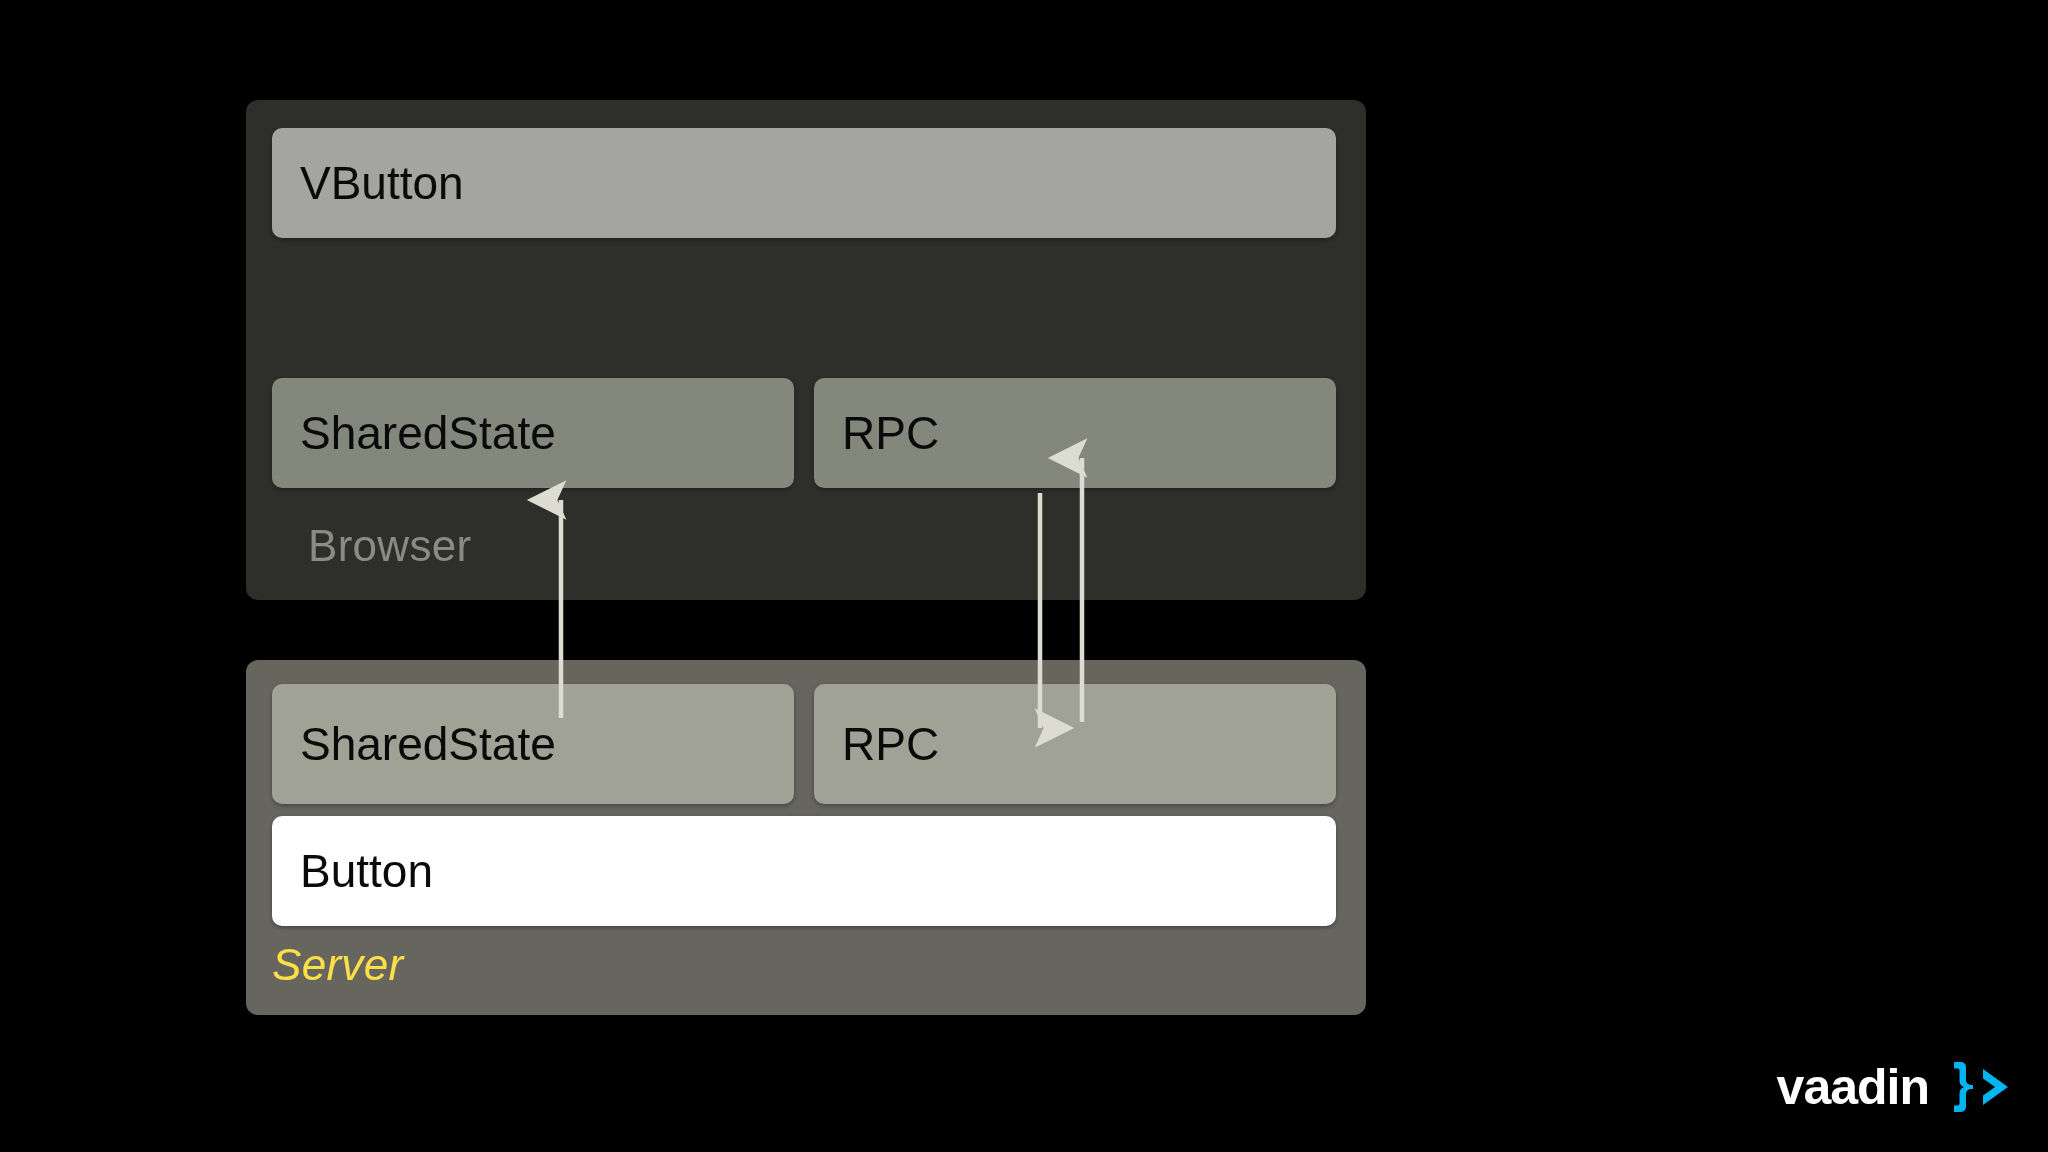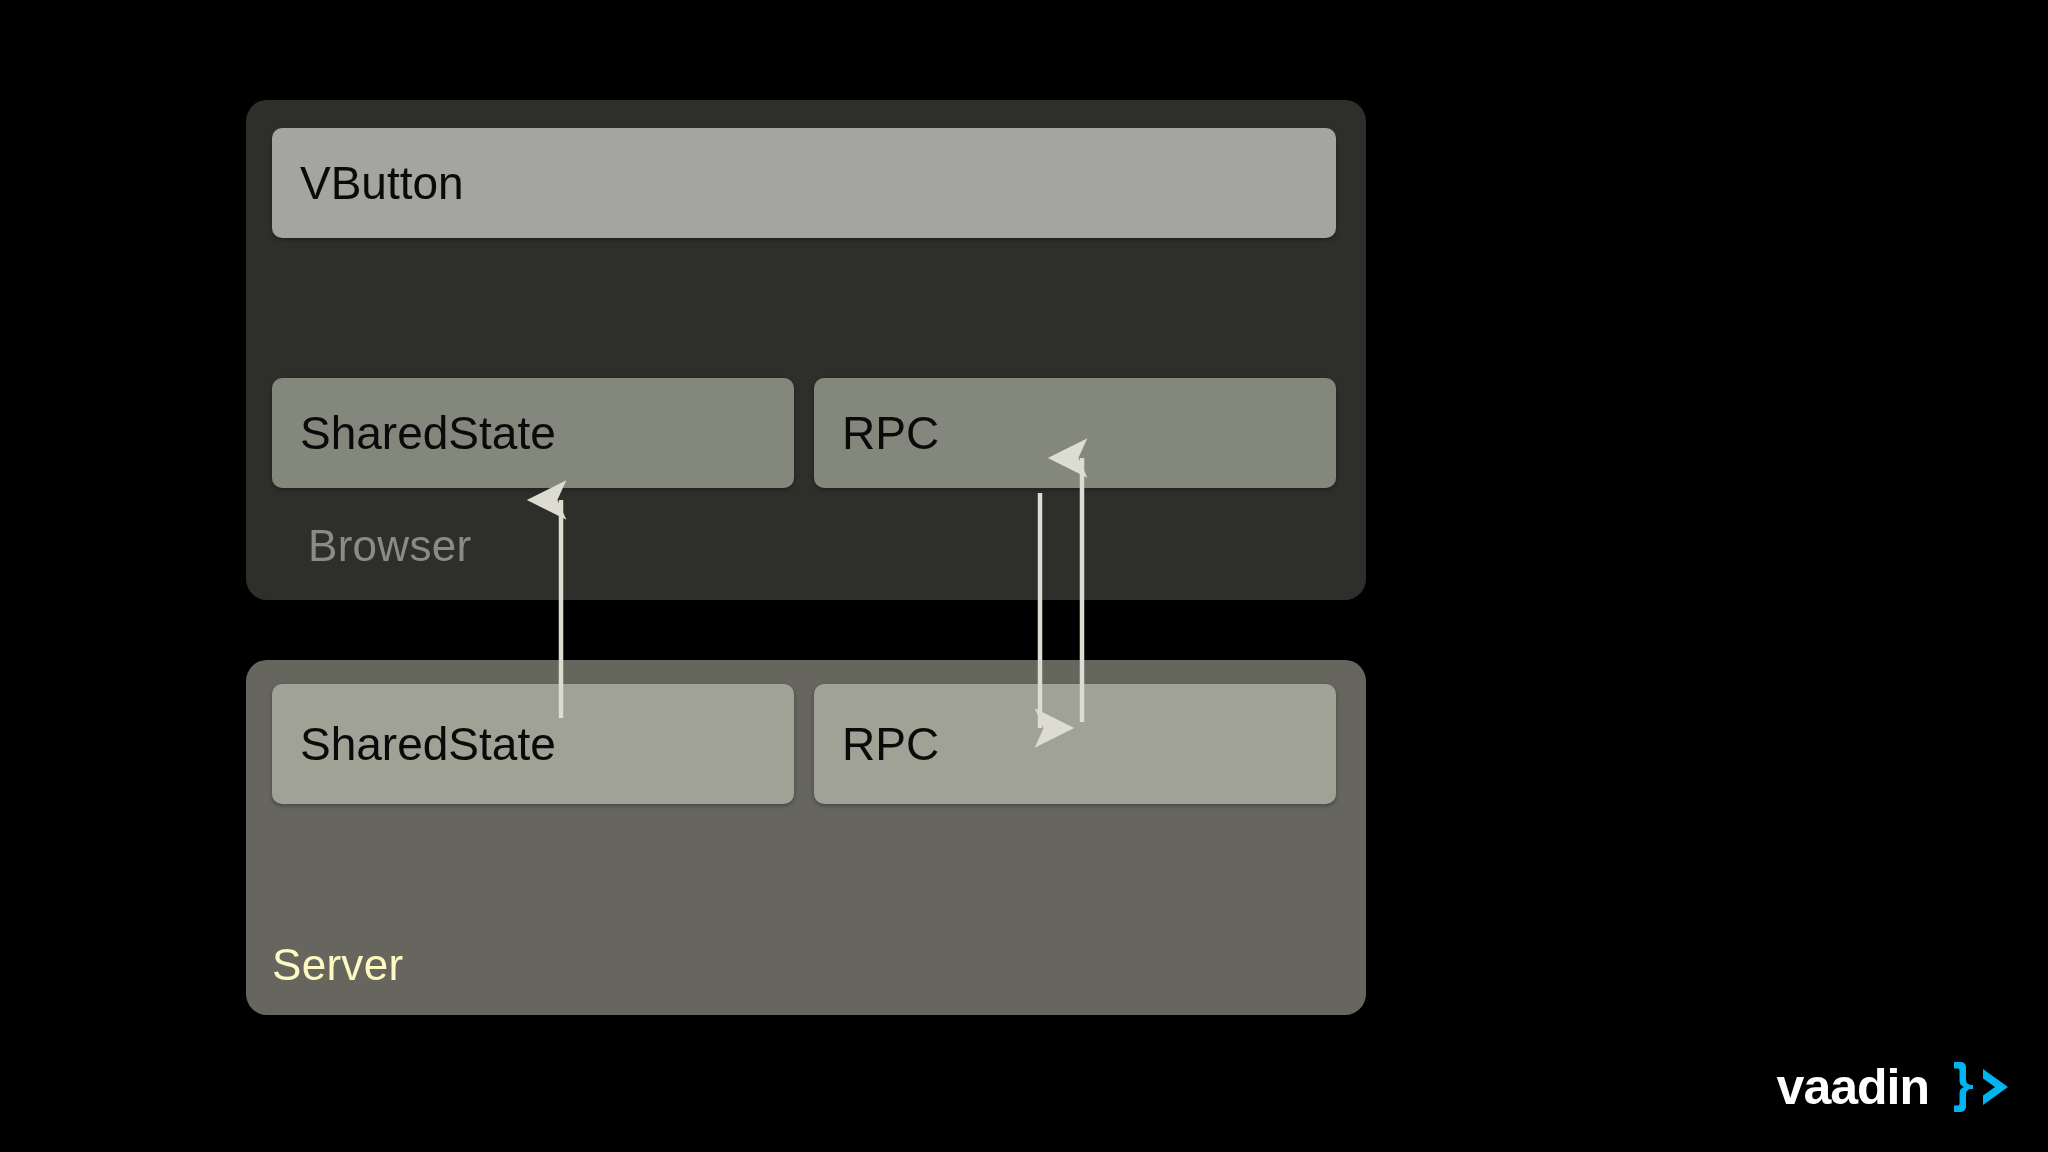--- a/index.html
+++ b/index.html
@@ -19,21 +19,21 @@
   .stage {
     position: absolute;
     inset: 0;
     background: #000000;
   }
 
   
   .panel {
     position: absolute;
     box-sizing: border-box;
-    border-radius: 21px;
+    border-radius: 12px;
     text-align: center;
   }
   .panel-browser {
     left: 246px;
     top: 100px;
     width: 1120px;
     height: 500px;
     background: #2e2e2a;
   }
   .panel-server {
@@ -51,21 +51,22 @@
     line-height: 1;
     letter-spacing: 0.3px;
   }
   .panel-browser .panel-label {
     bottom: 32px;
     color: #8b8b86;
     margin-left: 36px;
   }
   .panel-server .panel-label {
     bottom: 28px;
-    color: #fef9c3;
+    color: #fde047;
+    font-style: italic;
   }
 
   
   .box {
     position: absolute;
     box-sizing: border-box;
     border-radius: 10px;
     display: flex;
     align-items: center;
     padding-left: 28px;
@@ -174,20 +175,21 @@
 
     <div class="panel-label">Browser</div>
   </div>
 
   <div class="panel panel-server">
 
     <div class="box box-sstate">SharedState</div>
 
     <div class="box box-srpc">RPC</div>
 
+    <div class="box box-button">Button</div>
 
     <div class="panel-label">Server</div>
   </div>
 
   <svg class="arrows" viewBox="0 0 2048 1152">
     <defs>
       <marker id="arrowUp" markerWidth="10" markerHeight="10" refX="5" refY="8.2" orient="auto-start-reverse" markerUnits="strokeWidth">
         <path d="M5 0.6 L9.4 9.4 L5 7.4 L0.6 9.4 Z" fill="#dcdcd0"></path>
       </marker>
       <marker id="arrowDown" markerWidth="10" markerHeight="10" refX="5" refY="8.2" orient="auto" markerUnits="strokeWidth">

